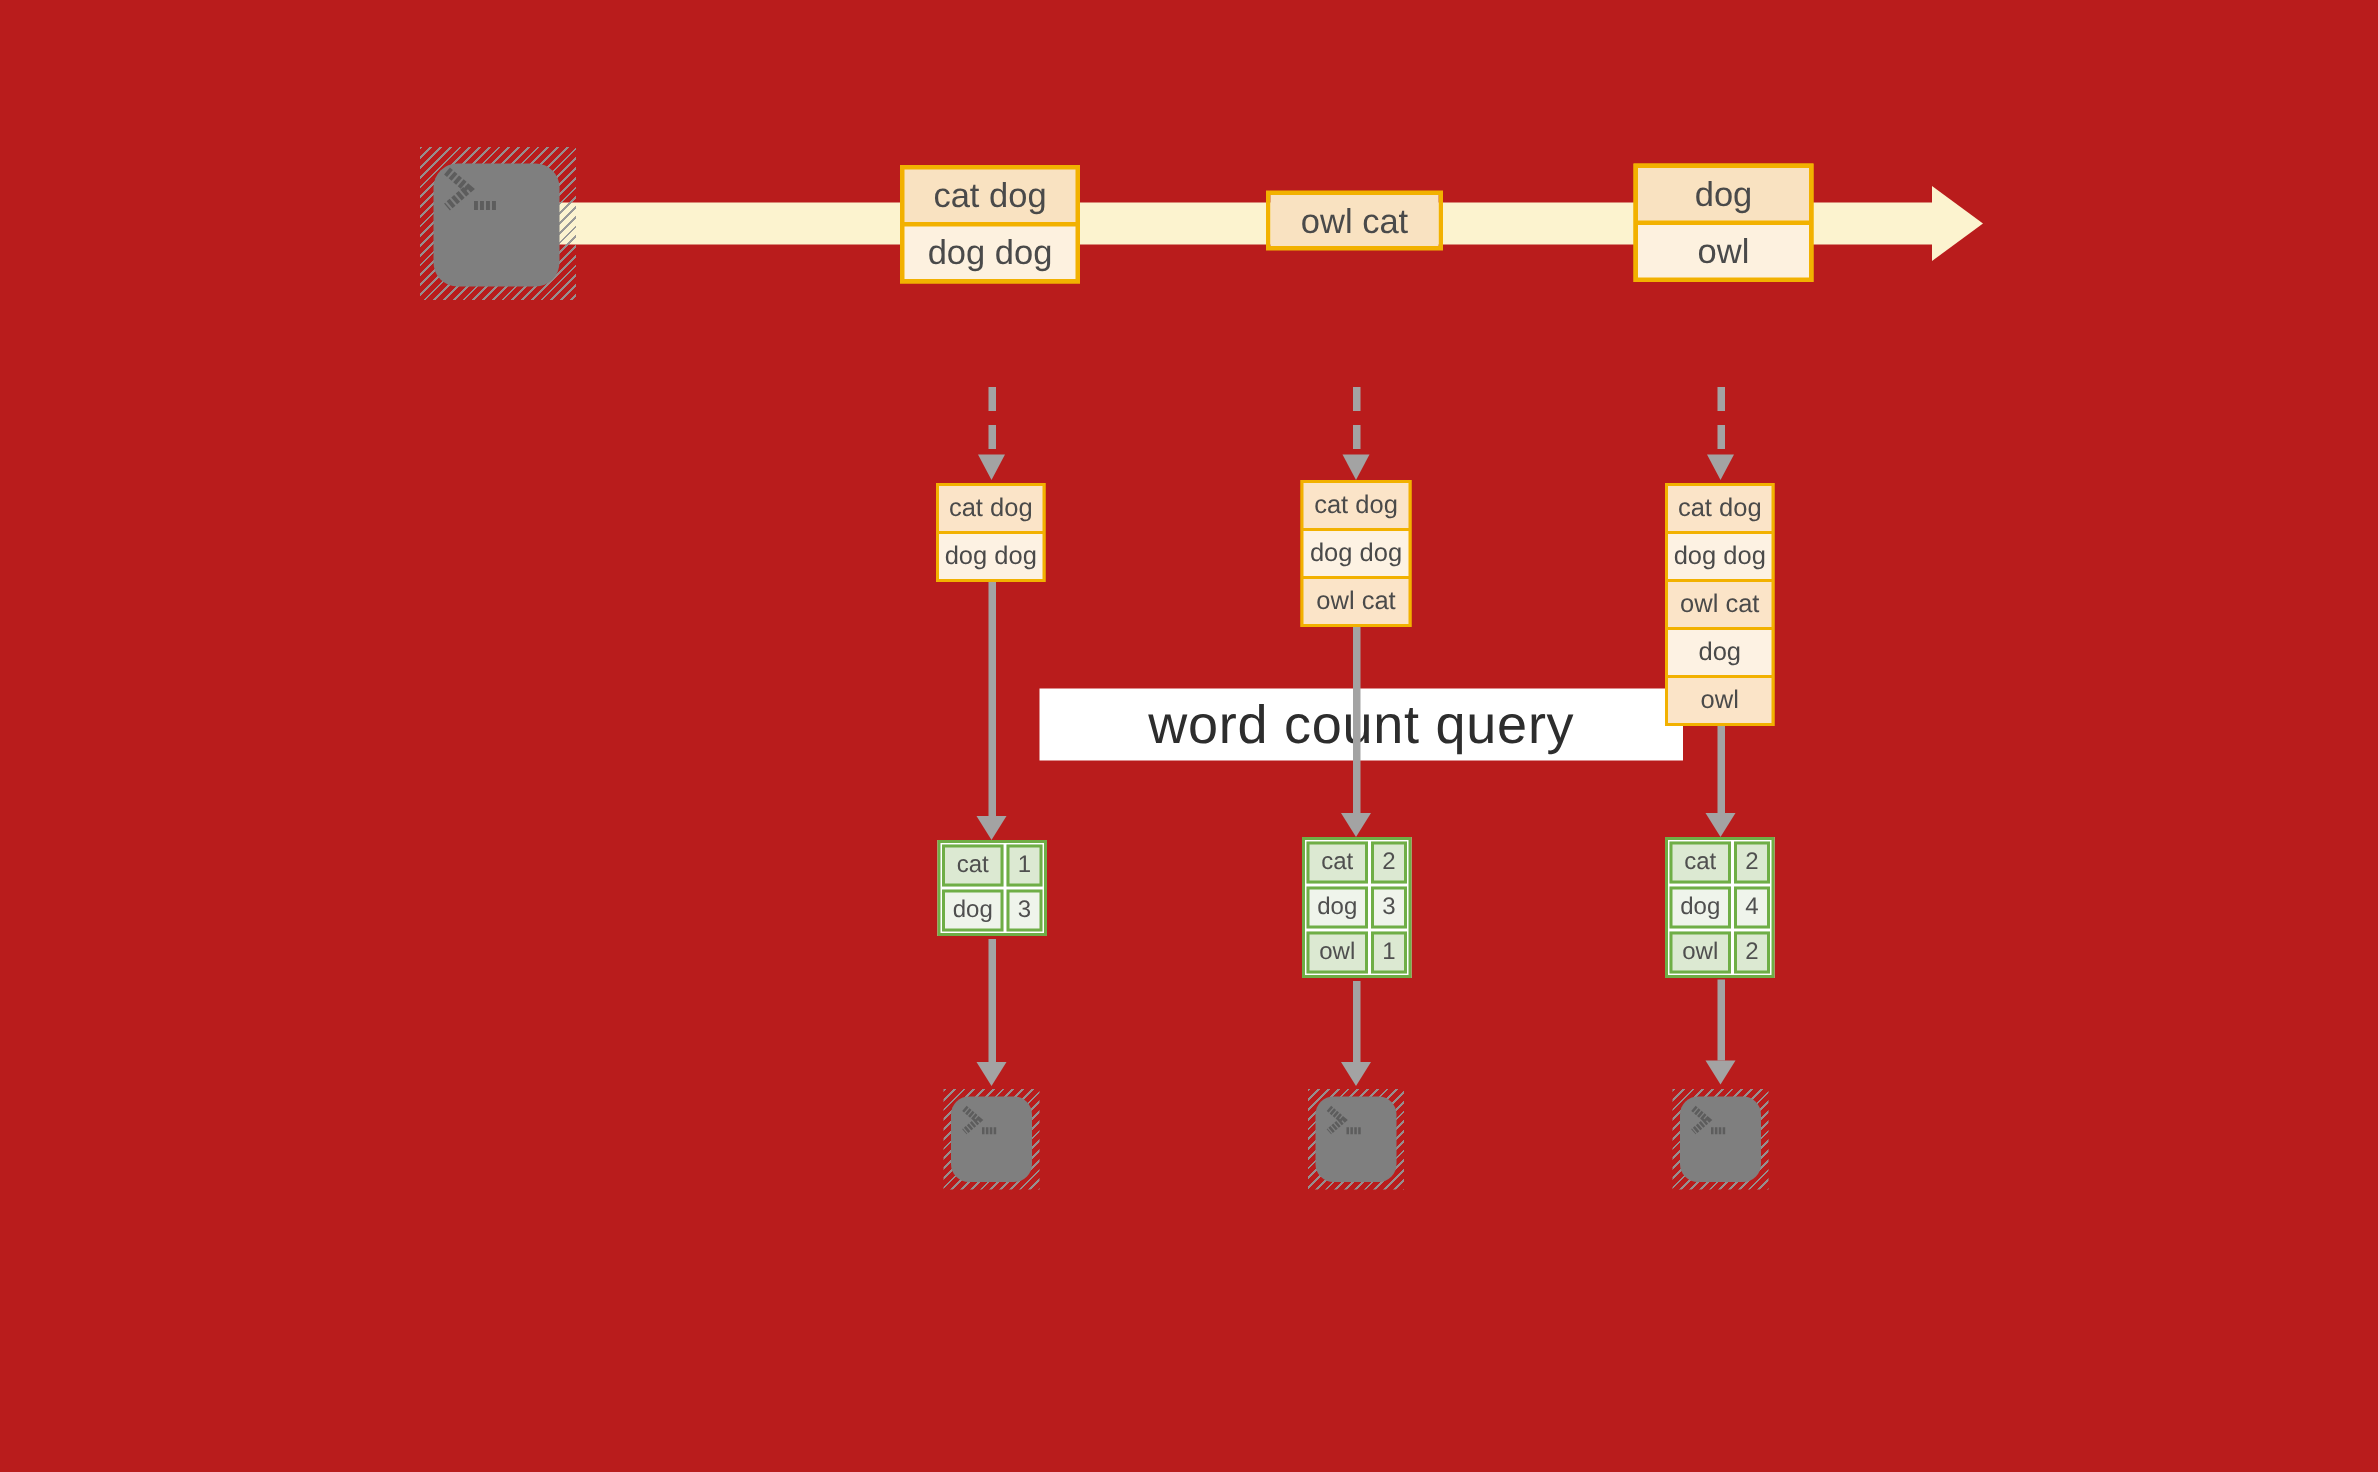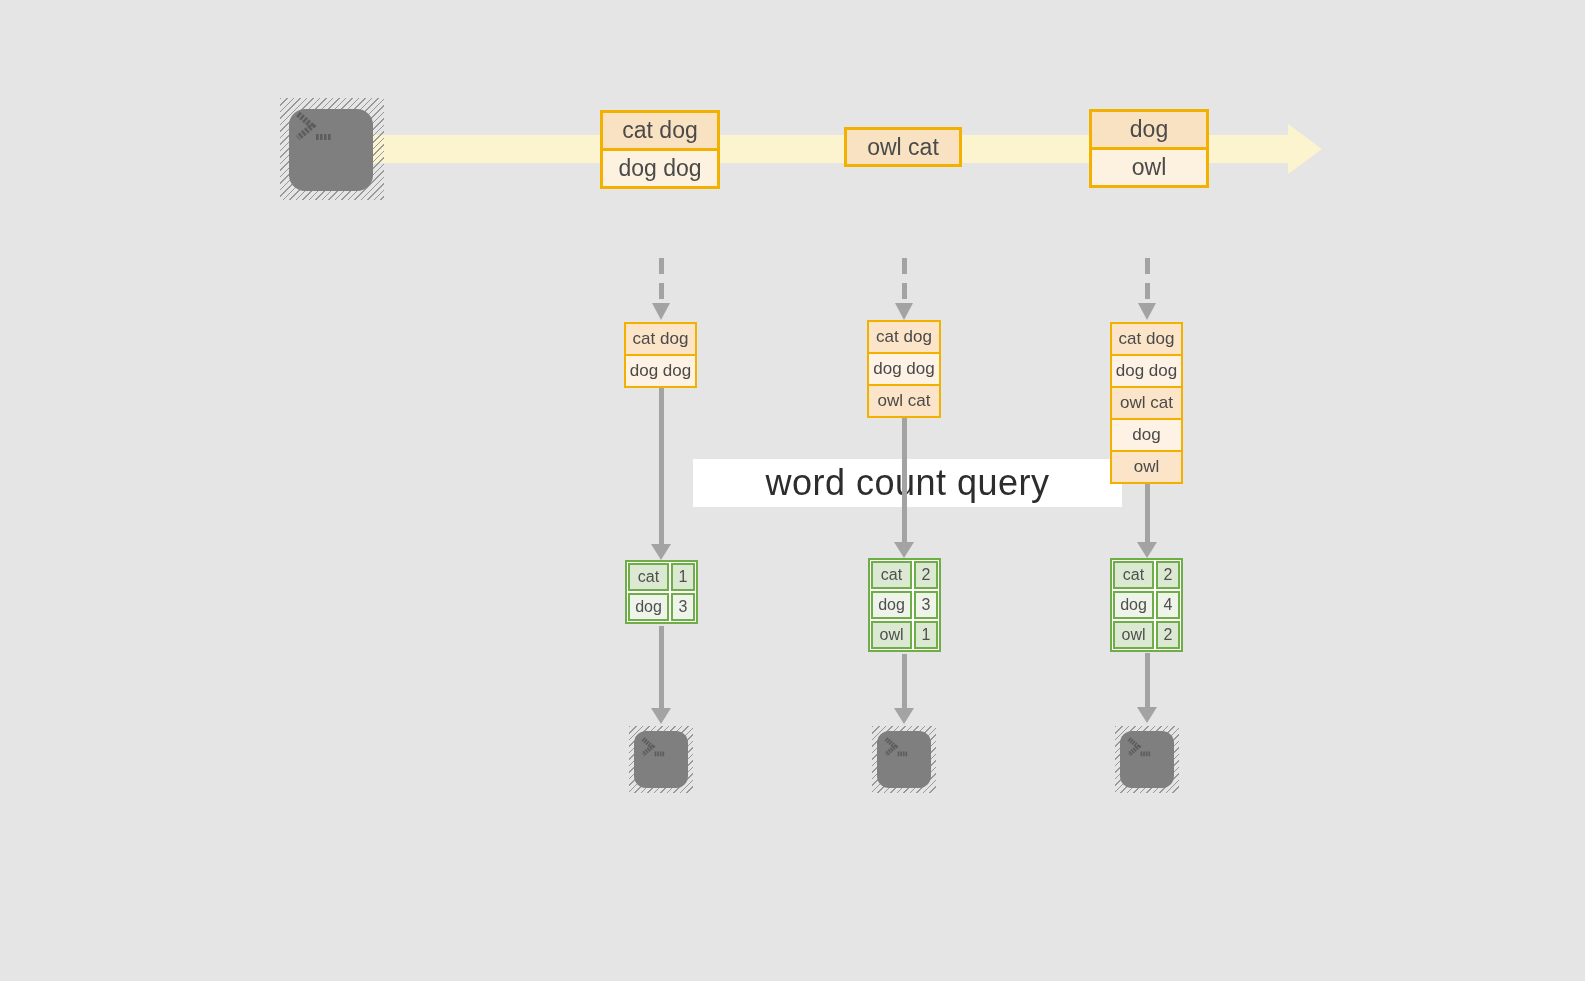--- a/index.html
+++ b/index.html
@@ -1,16 +1,16 @@
 <!DOCTYPE html>
 <html><head>
 <meta charset="utf-8">
 <style>
   html,body{margin:0;padding:0;background:#000;}
-  #page{position:relative;width:1585px;height:981px;background:#e5e5e5;overflow:hidden;
+  #page{position:relative;width:1585px;height:981px;background:#b91c1c;overflow:hidden;
         font-family:"Liberation Sans","DejaVu Sans",sans-serif;}
   *{box-sizing:border-box;}
 
   
   .stream-band{position:absolute;left:372px;top:135px;width:916px;height:28px;background:#FCF3CF;}
   .stream-head{position:absolute;left:1288px;top:124px;width:0;height:0;
     border-top:25px solid transparent;border-bottom:25px solid transparent;border-left:34px solid #FCF3CF;}
 
   
   .term{position:absolute;}

